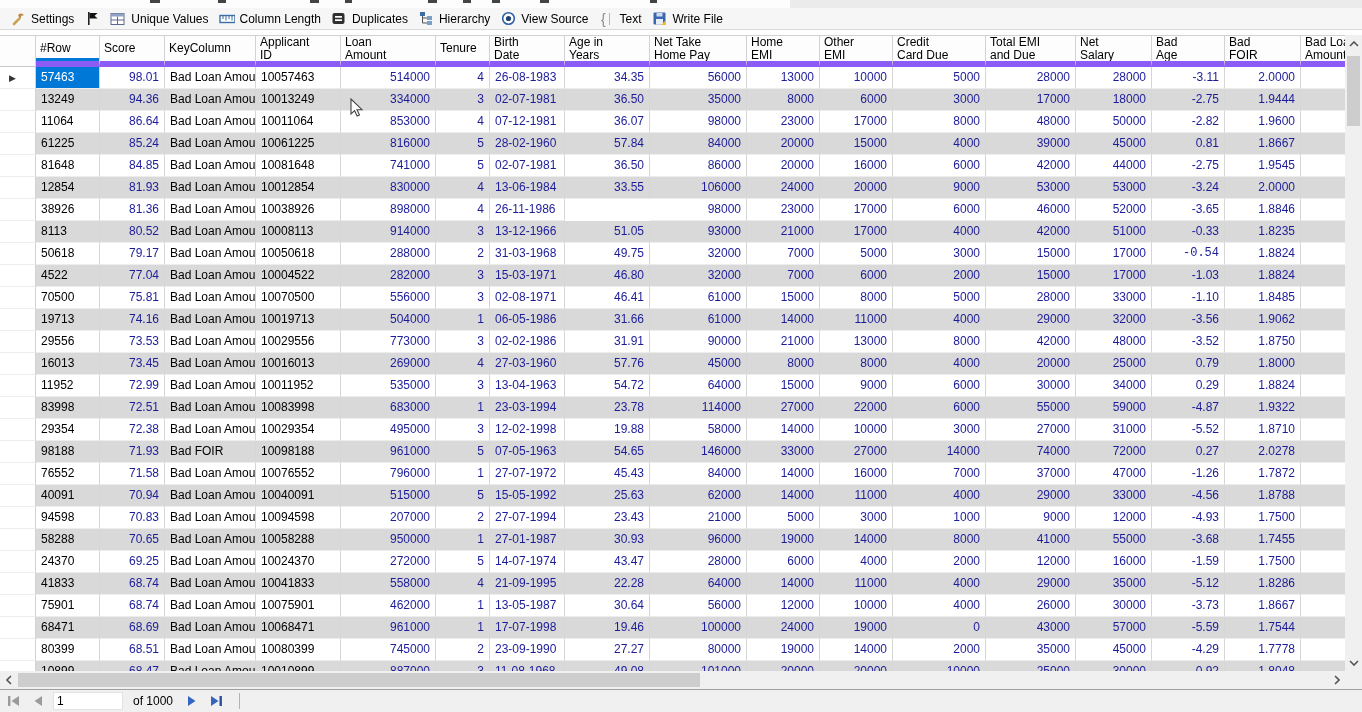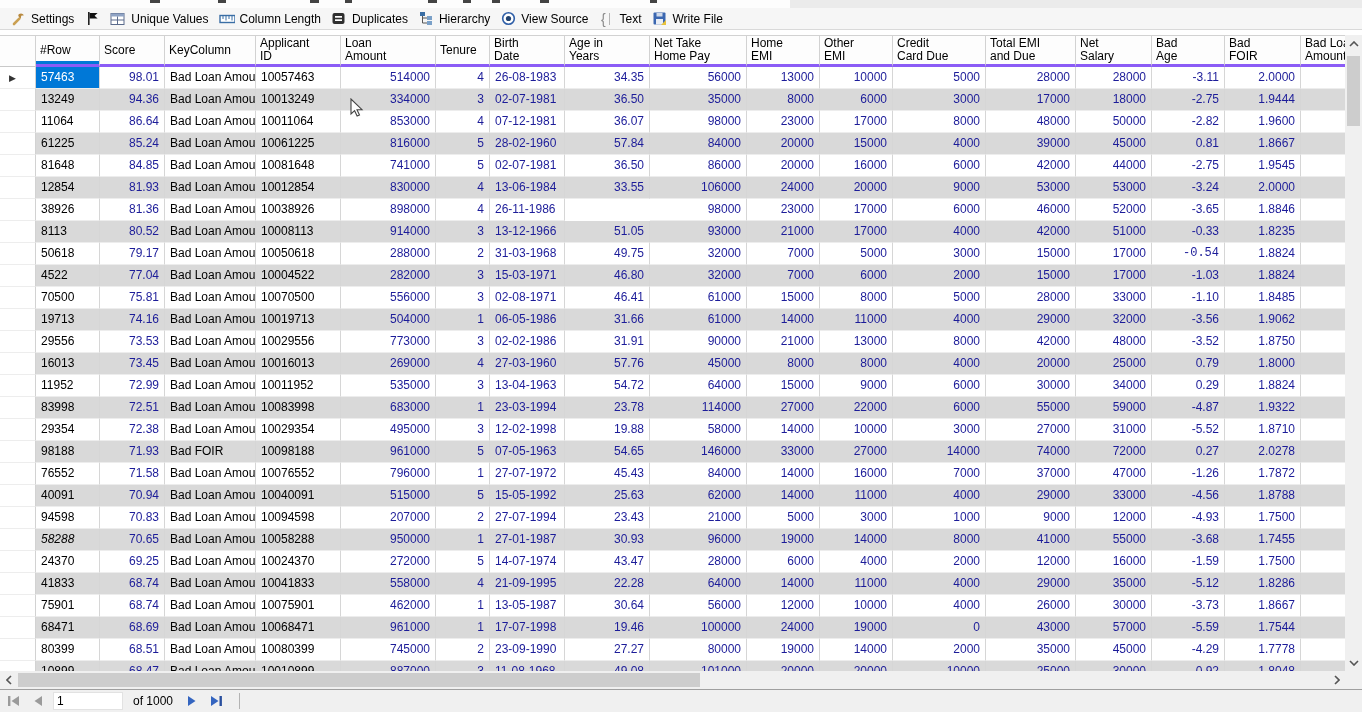--- a/index.html
+++ b/index.html
@@ -14,21 +14,21 @@
   
   .toolbar{position:absolute;left:0;top:8px;width:1362px;height:22px;background:#f6f6f6;
            border-bottom:1px solid #d9d9d9;display:flex;align-items:center;padding-left:6px;box-sizing:border-box;}
   .tb-btn{display:flex;align-items:center;gap:5px;padding:1px 6px 1px 4px;cursor:default;white-space:nowrap;}
   .tb-btn .ic{display:inline-flex;width:16px;height:16px;align-items:center;justify-content:center;}
 
   
   .grid-area{position:absolute;left:0;top:31px;width:1345px;height:640px;overflow:hidden;background:#fff;}
   .grid-inner{position:absolute;left:0;top:4px;width:1381px;}
   .g-hrow{display:flex;height:31px;border-top:1px solid #d2d2d2;}
-  .h-cell{box-sizing:border-box;border-right:1px solid #d2d2d2;border-bottom:3px solid #8b5cf6;
+  .h-cell{box-sizing:border-box;border-right:1px solid #d2d2d2;border-bottom:6px solid #8b5cf6;
           background:#fdfdfd;display:flex;align-items:center;padding:0 4px;overflow:hidden;}
   .h-cell.selcol{box-shadow:inset 0 -3px 0 var(--sel);}
   .h-label{white-space:pre-line;line-height:13px;}
   .t-row{display:flex;height:22px;background:#fff;}
   .t-row.alt .t-cell{background:var(--alt);}
   .t-cell{box-sizing:border-box;border-right:1px solid #d6d6d6;border-bottom:1px solid #ededed;
           padding:0 5px;line-height:21px;overflow:hidden;white-space:nowrap;background:#fff;}
   .t-cell.num{color:var(--numc);}
   .t-cell.r{text-align:right;}
   .t-cell.sel{background:var(--sel) !important;color:#fff !important;}
@@ -651,21 +651,21 @@
             <div class="t-cell r num" style="width: 73px; min-width: 73px;">3000</div>
             <div class="t-cell r num" style="width: 93px; min-width: 93px;">1000</div>
             <div class="t-cell r num" style="width: 90px; min-width: 90px;">9000</div>
             <div class="t-cell r num" style="width: 76px; min-width: 76px;">12000</div>
             <div class="t-cell r num" style="width: 73px; min-width: 73px;">-4.93</div>
             <div class="t-cell r num" style="width: 76px; min-width: 76px;">1.7500</div>
             <div class="t-cell r num" style="width: 80px; min-width: 80px;"></div>
           </div>
           <div class="t-row alt">
             <div class="gut"></div>
-            <div class="t-cell" style="width: 64px; min-width: 64px; font-style: italic;">58288</div>
+            <div class="t-cell" style="width: 64px; min-width: 64px;">58288</div>
             <div class="t-cell r num" style="width: 65px; min-width: 65px;">70.65</div>
             <div class="t-cell" style="width: 91px; min-width: 91px;">Bad Loan Amount</div>
             <div class="t-cell" style="width: 85px; min-width: 85px;">10058288</div>
             <div class="t-cell r num" style="width: 95px; min-width: 95px;">950000</div>
             <div class="t-cell r num" style="width: 54px; min-width: 54px;">1</div>
             <div class="t-cell num" style="width: 75px; min-width: 75px;">27-01-1987</div>
             <div class="t-cell r num" style="width: 85px; min-width: 85px;">30.93</div>
             <div class="t-cell r num" style="width: 97px; min-width: 97px;">96000</div>
             <div class="t-cell r num" style="width: 73px; min-width: 73px;">19000</div>
             <div class="t-cell r num" style="width: 73px; min-width: 73px;">14000</div>

